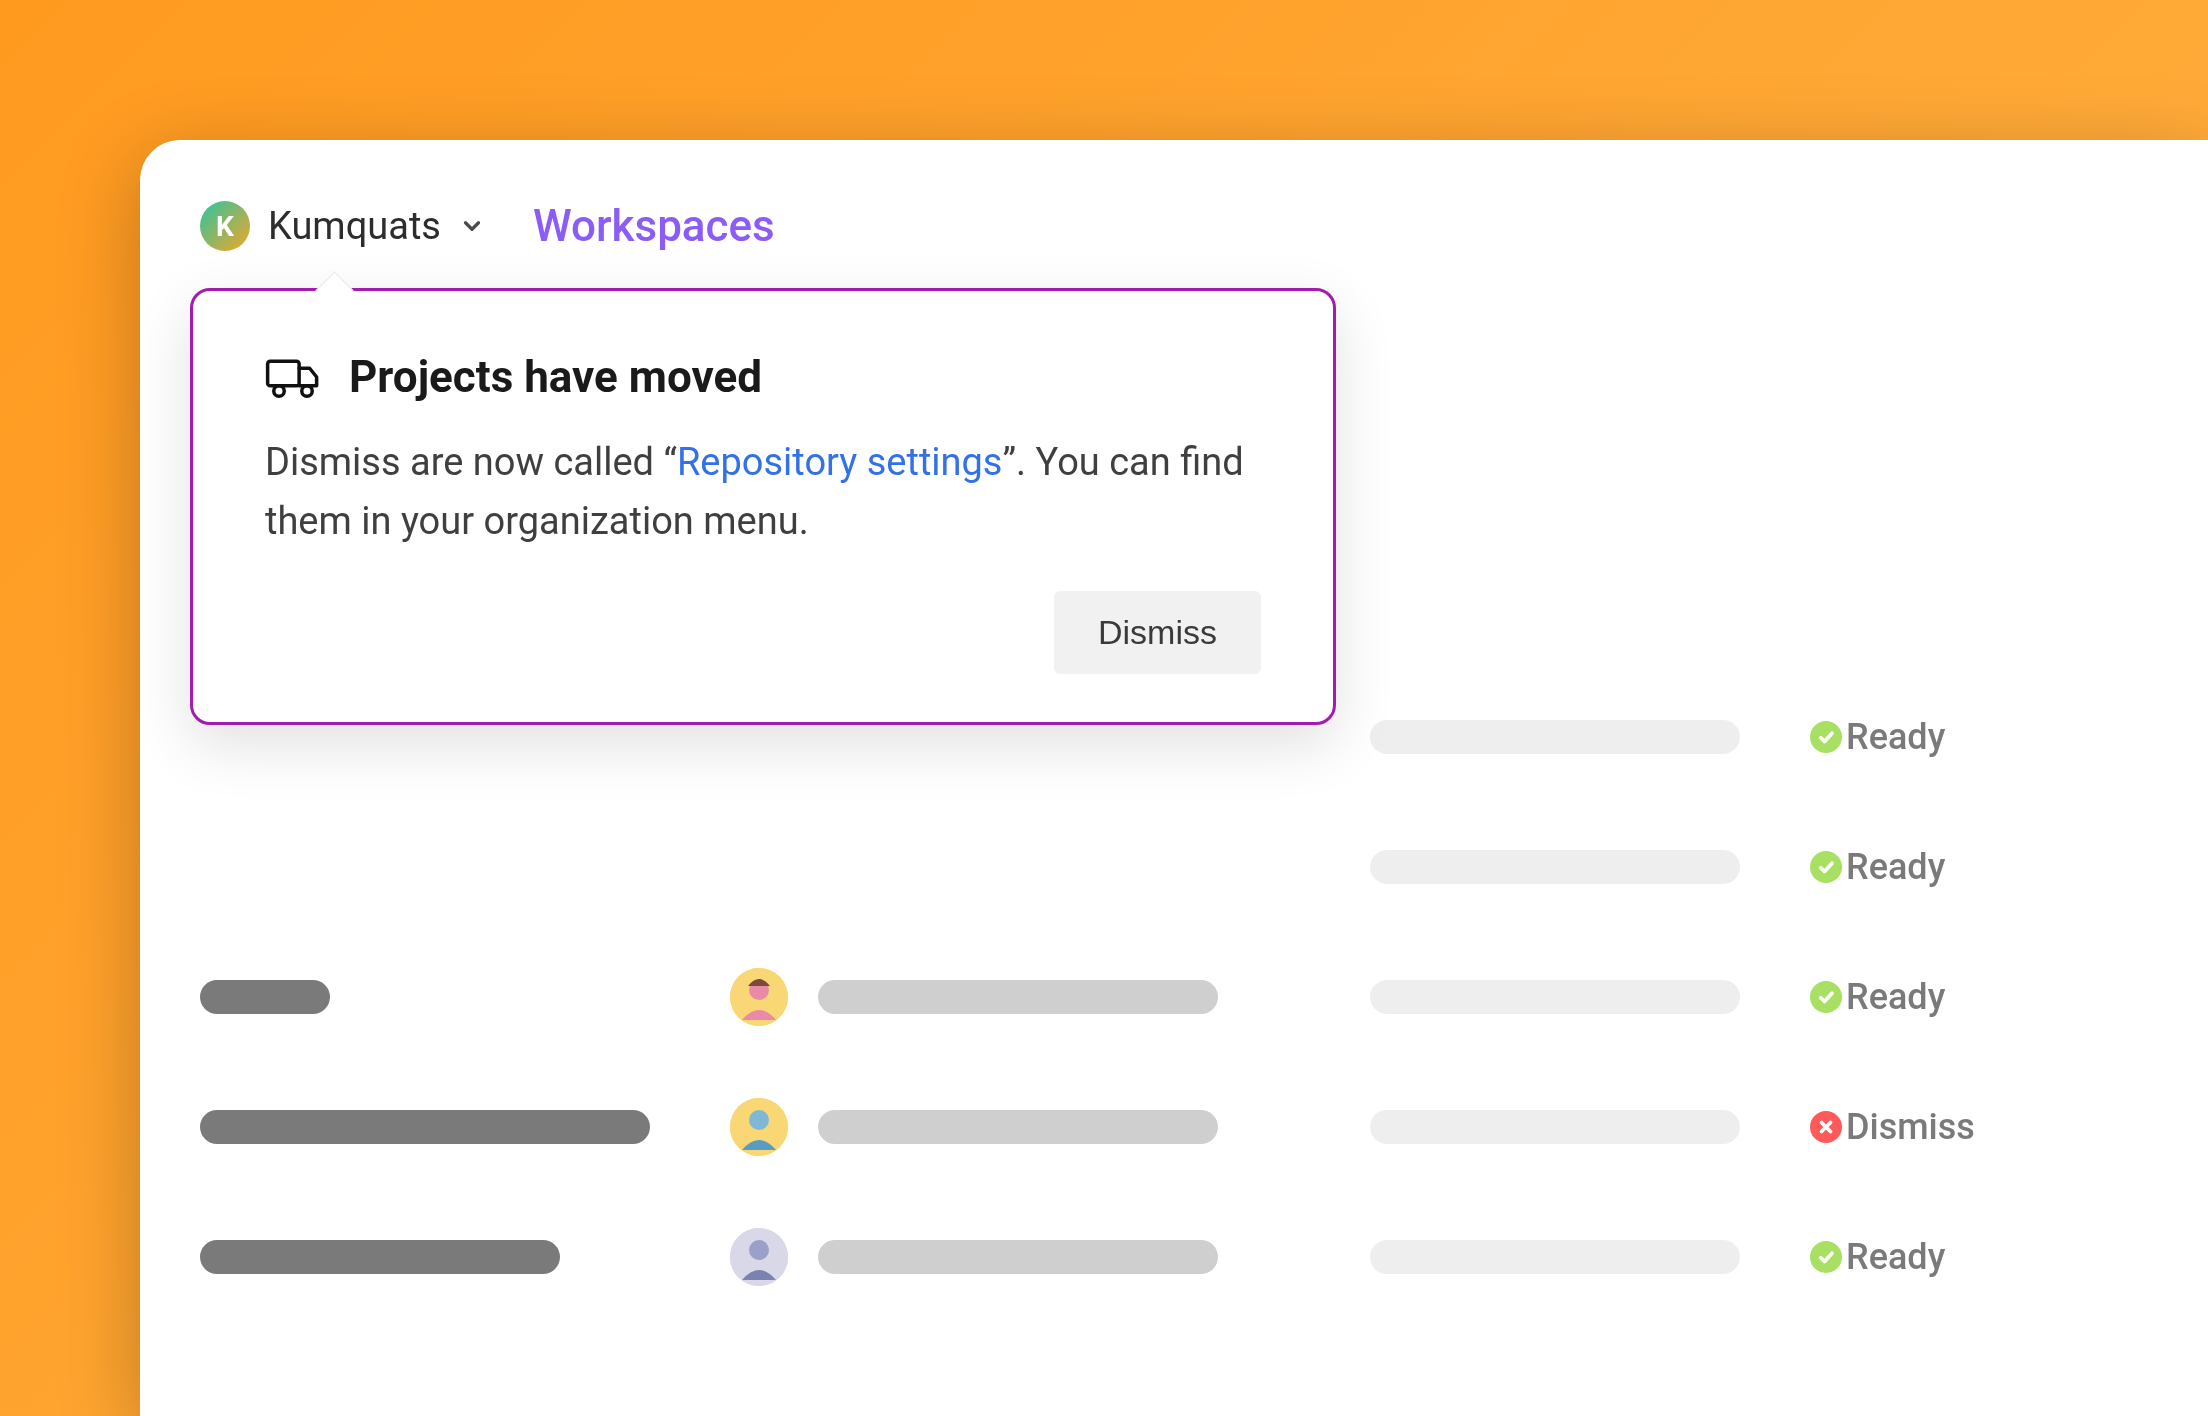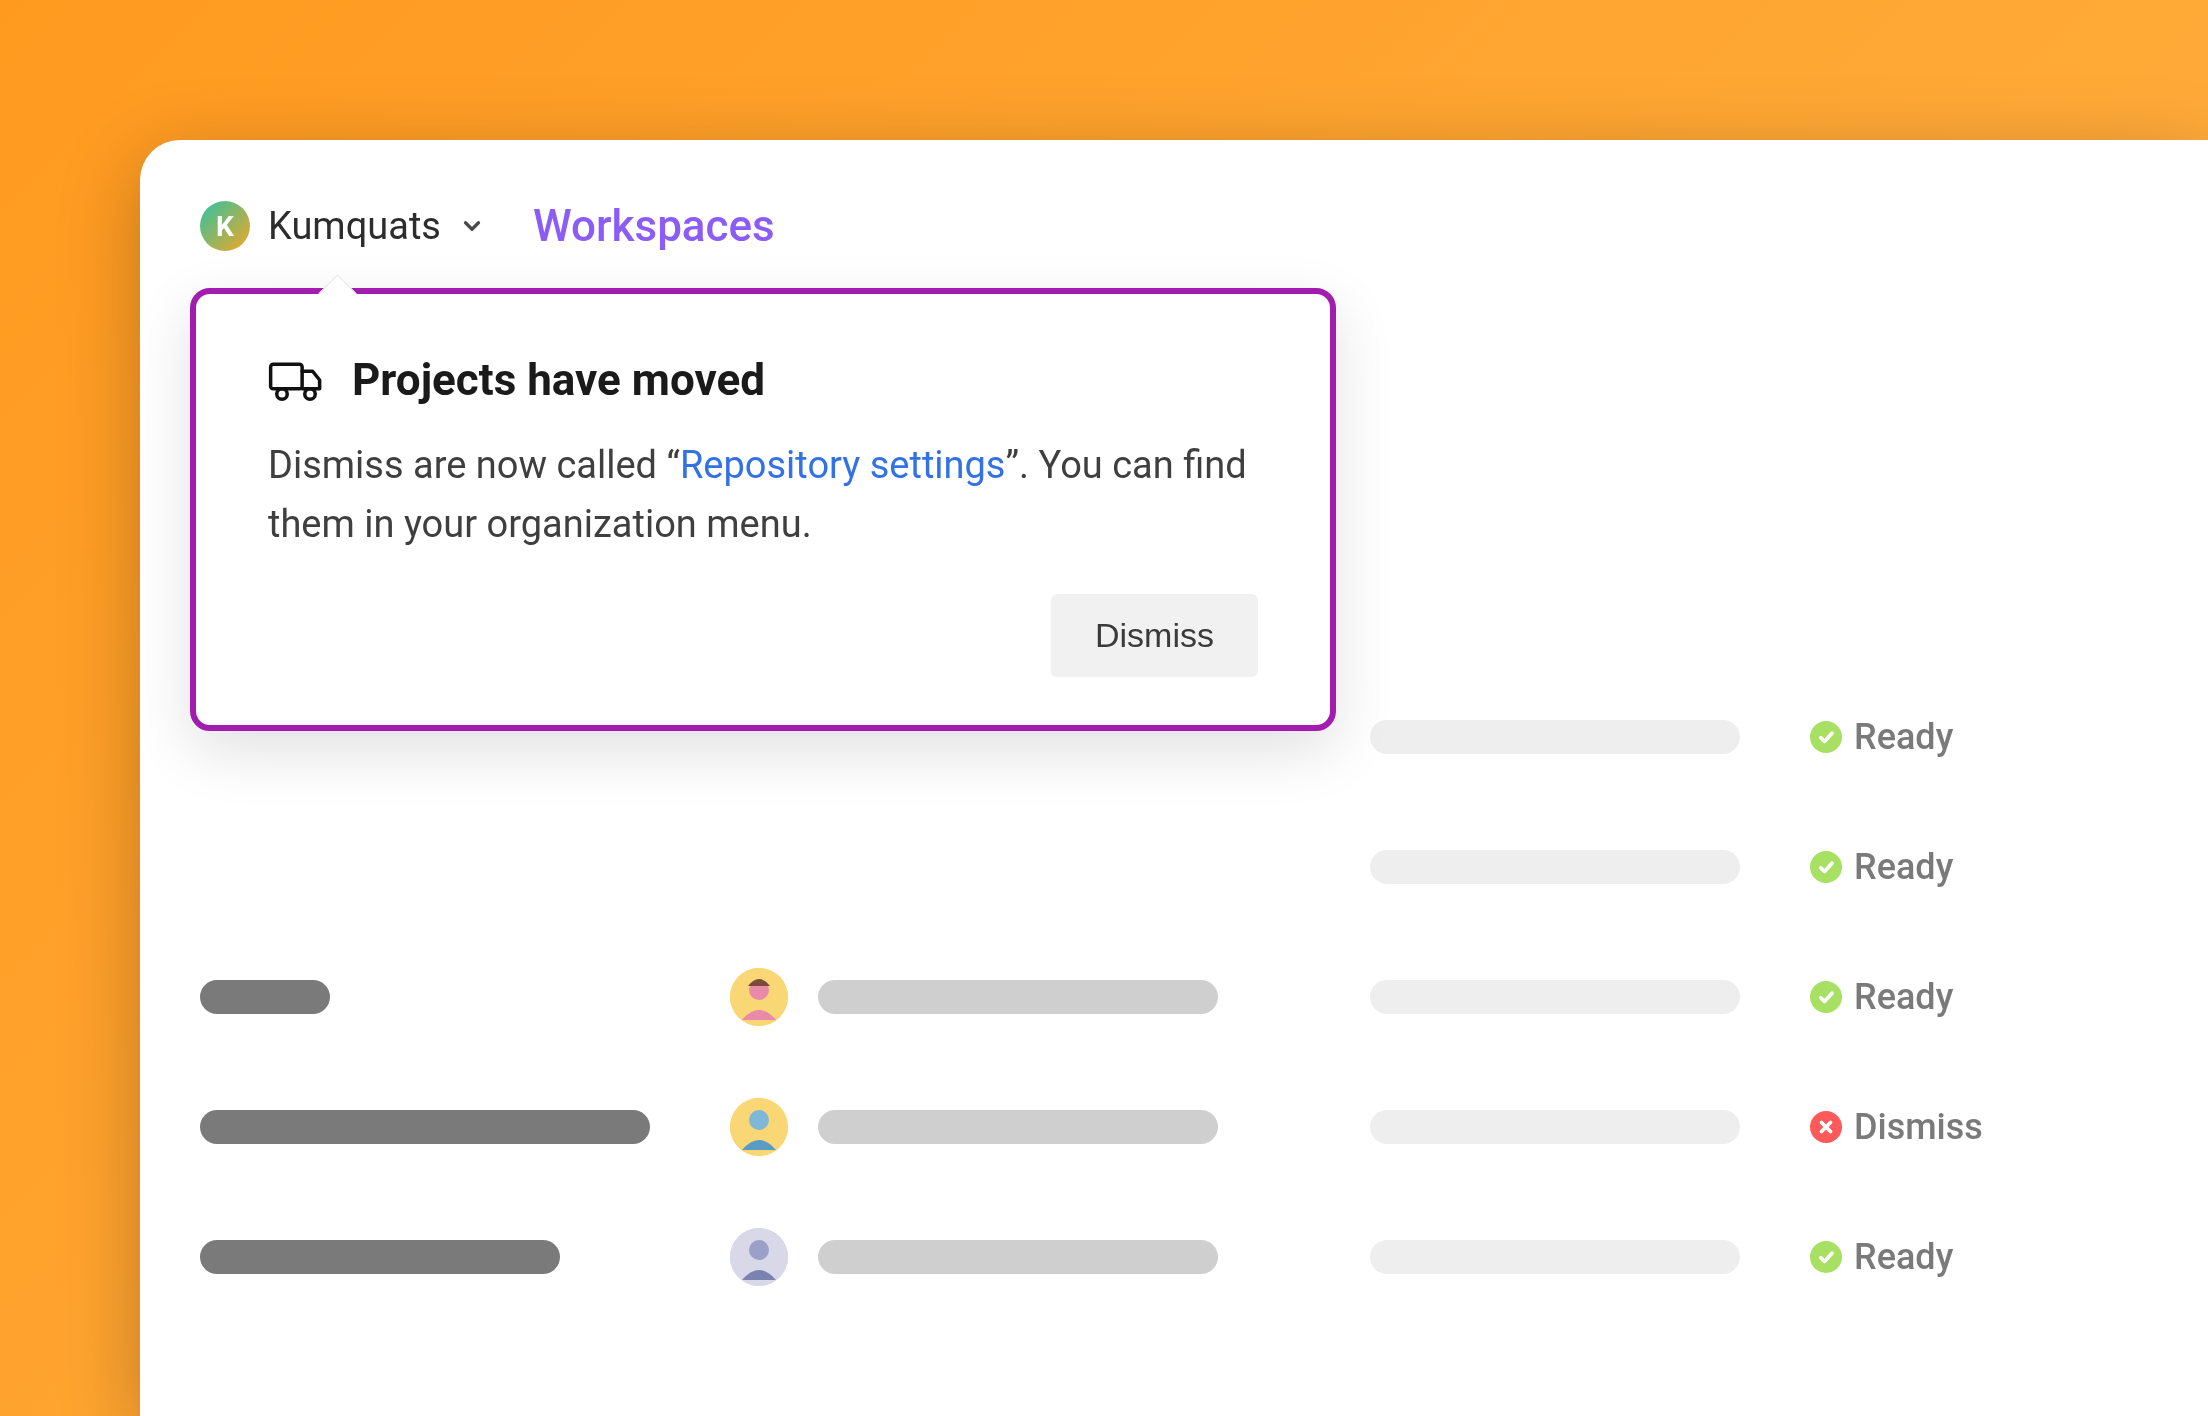--- a/index.html
+++ b/index.html
@@ -60,21 +60,21 @@
     font-weight: 500;
     color: #8b5cf6;
     cursor: pointer;
   }
   .popover {
     position: absolute;
     top: 88px;
     left: -10px;
     width: 1146px;
     background: #fff;
-    border: 6px solid #a21caf;
+    border: 3px solid #a21caf;
     border-radius: 20px;
     box-shadow: 0 20px 60px rgba(0,0,0,0.12);
     padding: 60px 72px 48px 72px;
   }
   .popover::before {
     content: "";
     position: absolute;
     top: -14px;
     left: 128px;
     width: 26px;
@@ -129,21 +129,21 @@
   }
   .row {
     display: flex;
     align-items: center;
     height: 130px;
     gap: 60px;
   }
   .col-name { width: 470px; }
   .col-user { width: 580px; display: flex; align-items: center; gap: 30px; }
   .col-meta { width: 380px; }
-  .col-status { display: flex; align-items: center; gap: 12px; }
+  .col-status { display: flex; align-items: center; gap: 4px; }
   .skel {
     height: 34px;
     border-radius: 17px;
   }
   .skel-dark { background: #7a7a7a; }
   .skel-mid { background: #cfcfcf; }
   .skel-light { background: #eeeeee; }
   .user-avatar {
     width: 58px;
     height: 58px;

